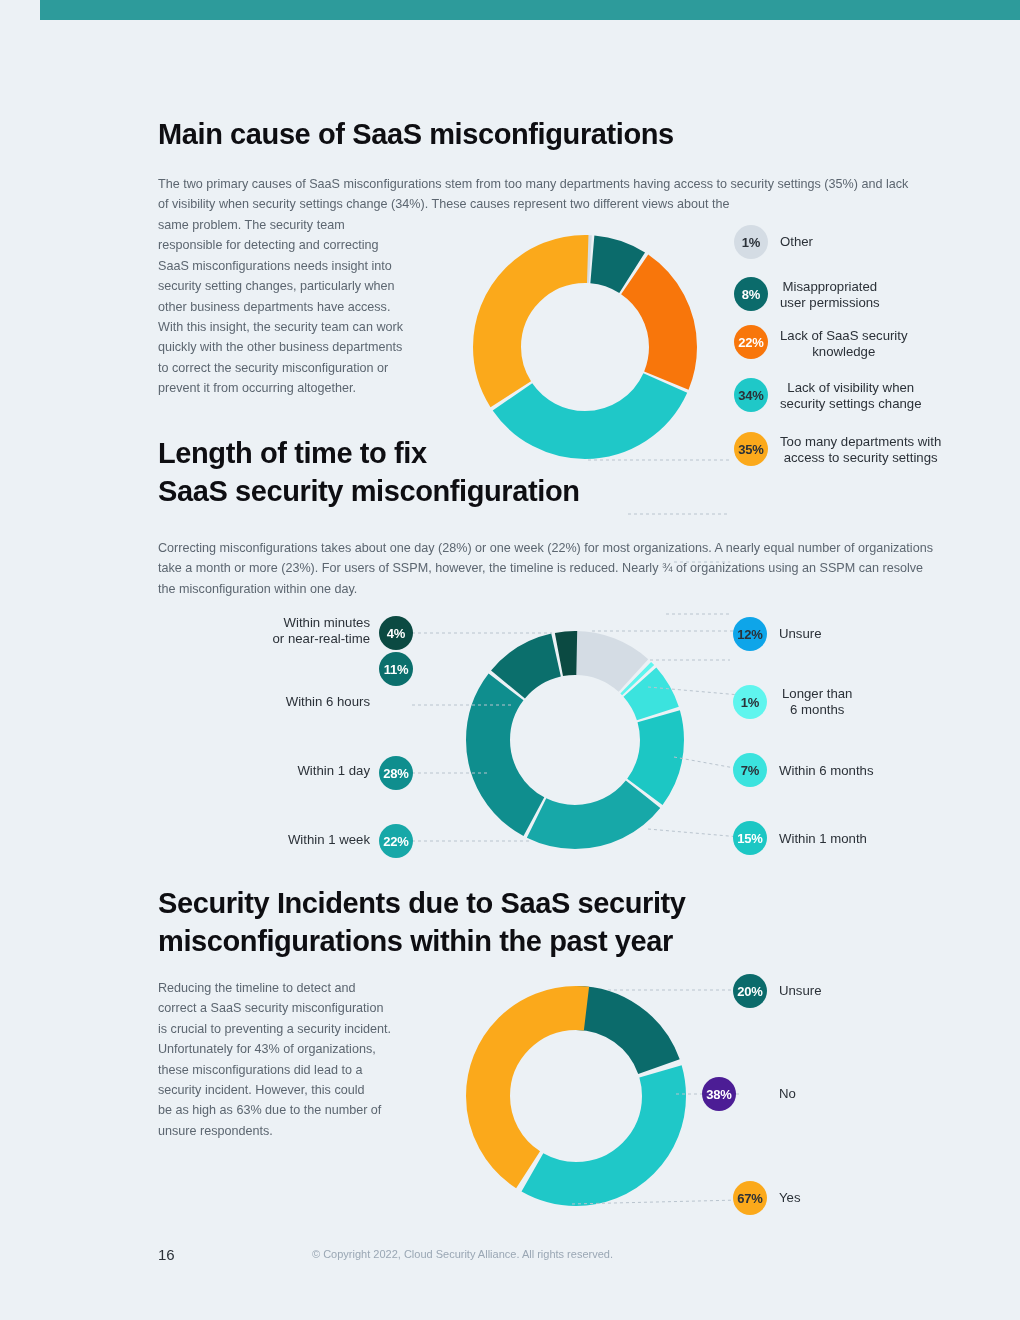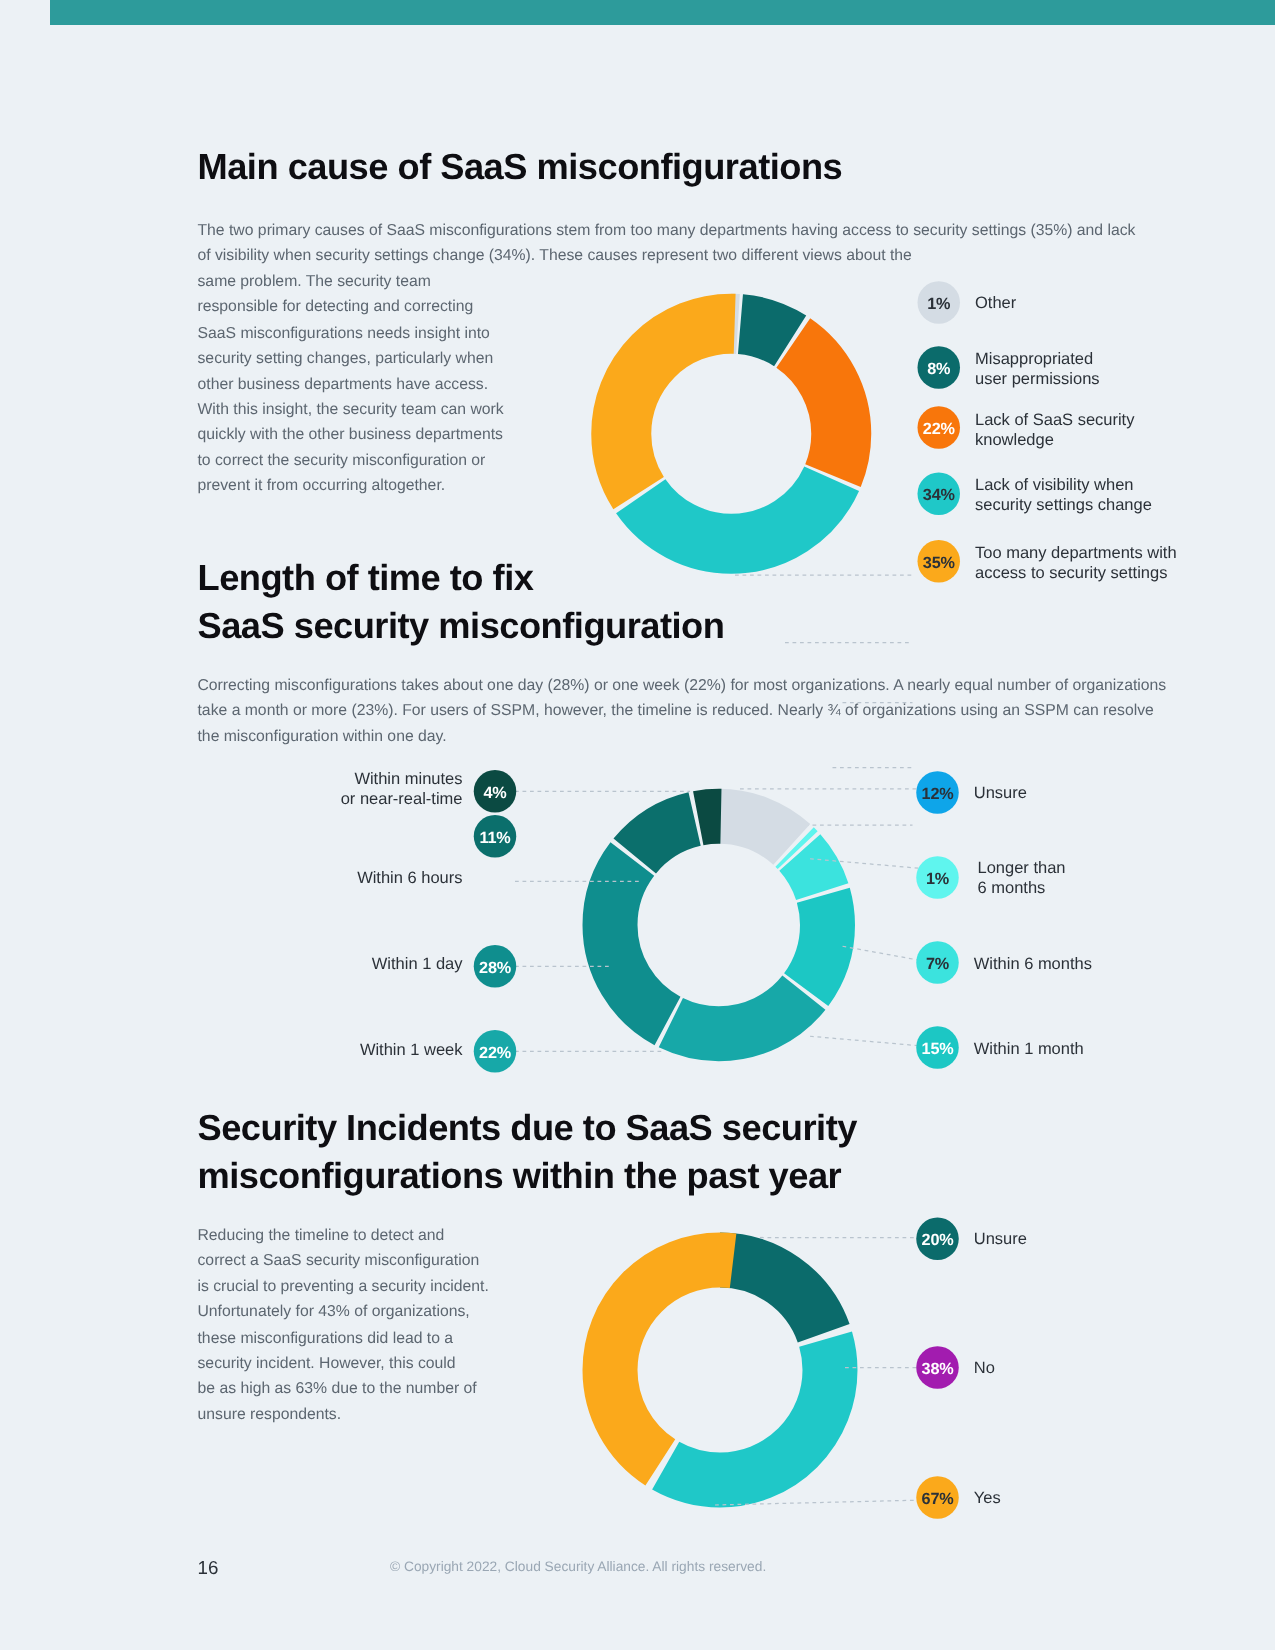--- a/index.html
+++ b/index.html
@@ -42,20 +42,21 @@
     display: flex; align-items: center; justify-content: center;
     font-size: 13px; font-weight: bold;
     letter-spacing: -0.2px;
   }
   .legend-label {
     position: absolute;
     font-size: 13.2px;
     color: #2B3138;
     line-height: 1.22;
     white-space: pre-line;
+    text-align: center;
   }
   .legend-label.right-align { text-align: right; }
 
   .footer-page {
     position: absolute; left: 118px; top: 1246px;
     font-size: 15px; color: #2B3138;
   }
   .footer-copy {
     position: absolute; left: 272px; top: 1248px;
     font-size: 11px; color: #9AA7B4;
@@ -118,21 +119,21 @@
 knowledge</div>
 
   <div class="badge" style="left:694px; top:378px; width:34px; height:34px; background:#1FC8C8; color:#2B3138;">34%</div>
   <div class="legend-label" style="left:740px; top:380px;">Lack of visibility when
 security settings change</div>
 
   <div class="badge" style="left:694px; top:432px; width:34px; height:34px; background:#FBA91B; color:#2B3138;">35%</div>
   <div class="legend-label" style="left:740px; top:434px;">Too many departments with
 access to security settings</div>
 
-  <h1 class="section-title" style="left:118px; top:444px;">Length of time to fix
+  <h1 class="section-title" style="left:118px; top:434px;">Length of time to fix
 SaaS security misconfiguration</h1>
   <p class="body-text" style="left:118px; top:538px; width:775px;">Correcting misconfigurations takes about one day (28%) or one week (22%) for most organizations. A nearly equal number of organizations take a month or more (23%). For users of SSPM, however, the timeline is reduced. Nearly ¾ of organizations using an SSPM can resolve the misconfiguration within one day.</p>
 
   <div class="donut-wrap" style="left:412px; top:617px;">
     <svg width="246" height="246" viewBox="0 0 246 246">
       <g transform="translate(123,123)">
 
         <circle r="87" fill="none" stroke="#D4DCE4" stroke-width="44" stroke-dasharray="64.0 482.7" stroke-dashoffset="0" transform="rotate(-90)"></circle>
 
         <circle r="87" fill="none" stroke="#5FF5EE" stroke-width="44" stroke-dasharray="3.5 543.2" stroke-dashoffset="-67.1" transform="rotate(-90)"></circle>
@@ -213,21 +214,21 @@
         <path d="M 156 18 L 288 18"></path>
         <path d="M 224 122 L 288 122"></path>
         <path d="M 120 232 L 288 228"></path>
       </g>
     </svg>
   </div>
 
   <div class="badge" style="left:693px; top:974px; width:34px; height:34px; background:#0B6B6B; color:#FFFFFF;">20%</div>
   <div class="legend-label" style="left:739px; top:983px;">Unsure</div>
 
-  <div class="badge" style="left:693px; top:1077px; width:34px; height:34px; background:#a21caf; color:#FFFFFF;">38%</div>
+  <div class="badge" style="left:662px; top:1077px; width:34px; height:34px; background:#4c1d95; color:#FFFFFF;">38%</div>
   <div class="legend-label" style="left:739px; top:1086px;">No</div>
 
   <div class="badge" style="left:693px; top:1181px; width:34px; height:34px; background:#FBA91B; color:#2B3138;">67%</div>
   <div class="legend-label" style="left:739px; top:1190px;">Yes</div>
 
   <div class="footer-page">16</div>
   <div class="footer-copy">© Copyright 2022, Cloud Security Alliance. All rights reserved.</div>
 
 </div>
 

